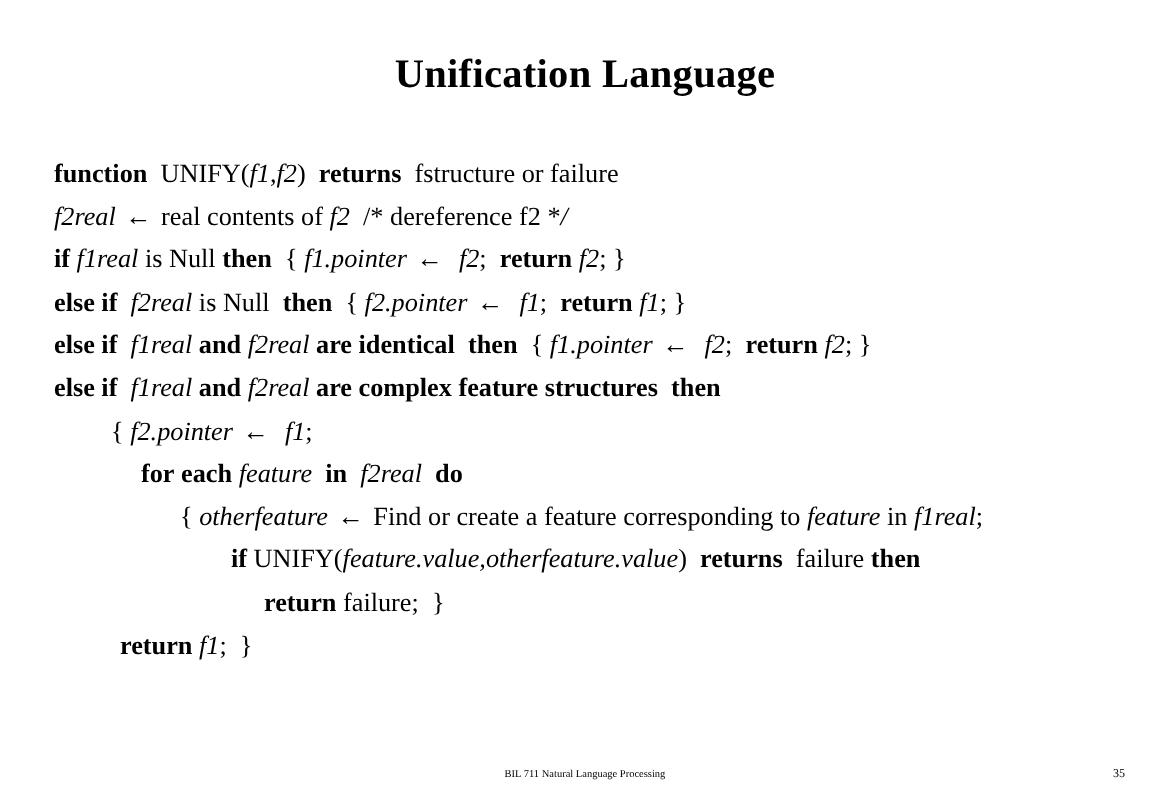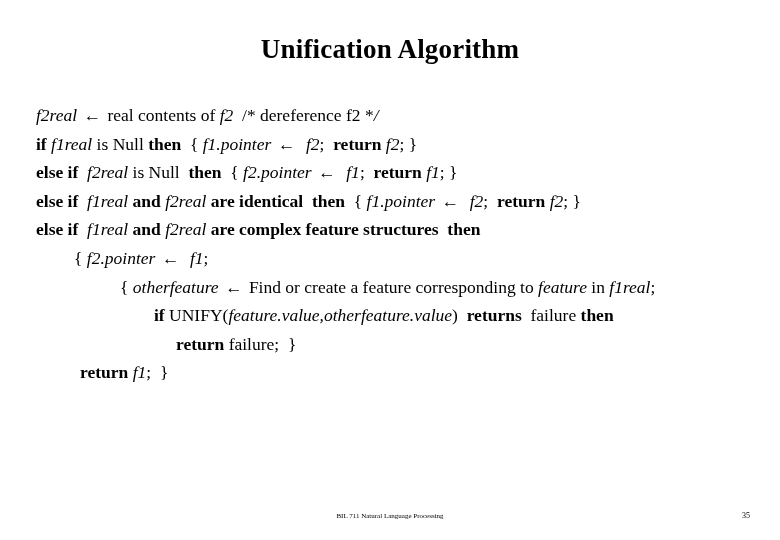--- a/index.html
+++ b/index.html
@@ -91,29 +91,31 @@
     line-height: 10px;
     color: #000000;
     text-align: right;
   }
 </style>
 </head>
 <body>
 
 <div class="slide">
 
-  <div class="slide-title">Unification Algorithm</div>
+  <div class="slide-title">Unification Language</div>
 
   <div class="algorithm">
+      <div class="code-line ind0"><span class="kw">function</span><span class="pl">&nbsp;&nbsp;</span><span class="pl">UNIFY(</span><span class="var">f1</span><span class="pl">,</span><span class="var">f2</span><span class="pl">)</span><span class="pl">&nbsp;&nbsp;</span><span class="kw">returns</span><span class="pl">&nbsp;&nbsp;fstructure&nbsp;or&nbsp;failure</span></div>
       <div class="code-line ind0"><span class="var">f2real</span><span class="pl">&nbsp;</span><span class="arrow">←</span><span class="pl">&nbsp;</span><span class="pl">real&nbsp;contents&nbsp;of&nbsp;</span><span class="var">f2</span><span class="pl">&nbsp;&nbsp;</span><span class="pl">/*&nbsp;dereference&nbsp;f2&nbsp;*</span><span class="var">/</span></div>
       <div class="code-line ind0"><span class="kw">if</span><span class="pl">&nbsp;</span><span class="var">f1real</span><span class="pl">&nbsp;is&nbsp;Null&nbsp;</span><span class="kw">then</span><span class="pl">&nbsp;&nbsp;{&nbsp;</span><span class="var">f1.pointer</span><span class="pl">&nbsp;</span><span class="arrow">←</span><span class="pl">&nbsp;&nbsp;</span><span class="var">f2</span><span class="pl">;&nbsp;&nbsp;</span><span class="kw">return</span><span class="pl">&nbsp;</span><span class="var">f2</span><span class="pl">;&nbsp;}</span></div>
       <div class="code-line ind0"><span class="kw">else&nbsp;if</span><span class="pl">&nbsp;&nbsp;</span><span class="var">f2real</span><span class="pl">&nbsp;is&nbsp;Null&nbsp;&nbsp;</span><span class="kw">then</span><span class="pl">&nbsp;&nbsp;{&nbsp;</span><span class="var">f2.pointer</span><span class="pl">&nbsp;</span><span class="arrow">←</span><span class="pl">&nbsp;&nbsp;</span><span class="var">f1</span><span class="pl">;&nbsp;&nbsp;</span><span class="kw">return</span><span class="pl">&nbsp;</span><span class="var">f1</span><span class="pl">;&nbsp;}</span></div>
       <div class="code-line ind0"><span class="kw">else&nbsp;if</span><span class="pl">&nbsp;&nbsp;</span><span class="var">f1real</span><span class="pl">&nbsp;</span><span class="kw">and</span><span class="pl">&nbsp;</span><span class="var">f2real</span><span class="pl">&nbsp;</span><span class="kw">are&nbsp;identical</span><span class="pl">&nbsp;&nbsp;</span><span class="kw">then</span><span class="pl">&nbsp;&nbsp;{&nbsp;</span><span class="var">f1.pointer</span><span class="pl">&nbsp;</span><span class="arrow">←</span><span class="pl">&nbsp;&nbsp;</span><span class="var">f2</span><span class="pl">;&nbsp;&nbsp;</span><span class="kw">return</span><span class="pl">&nbsp;</span><span class="var">f2</span><span class="pl">;&nbsp;}</span></div>
       <div class="code-line ind0"><span class="kw">else&nbsp;if</span><span class="pl">&nbsp;&nbsp;</span><span class="var">f1real</span><span class="pl">&nbsp;</span><span class="kw">and</span><span class="pl">&nbsp;</span><span class="var">f2real</span><span class="pl">&nbsp;</span><span class="kw">are&nbsp;complex&nbsp;feature&nbsp;structures</span><span class="pl">&nbsp;&nbsp;</span><span class="kw">then</span></div>
       <div class="code-line ind1"><span class="pl">{&nbsp;</span><span class="var">f2.pointer</span><span class="pl">&nbsp;</span><span class="arrow">←</span><span class="pl">&nbsp;&nbsp;</span><span class="var">f1</span><span class="pl">;</span></div>
+      <div class="code-line ind2"><span class="kw">for&nbsp;each</span><span class="pl">&nbsp;</span><span class="var">feature</span><span class="pl">&nbsp;&nbsp;</span><span class="kw">in</span><span class="pl">&nbsp;&nbsp;</span><span class="var">f2real</span><span class="pl">&nbsp;&nbsp;</span><span class="kw">do</span></div>
       <div class="code-line ind3"><span class="pl">{&nbsp;</span><span class="var">otherfeature</span><span class="pl">&nbsp;</span><span class="arrow">←</span><span class="pl">&nbsp;Find&nbsp;or&nbsp;create&nbsp;a&nbsp;feature&nbsp;corresponding&nbsp;to&nbsp;</span><span class="var">feature</span><span class="pl">&nbsp;in&nbsp;</span><span class="var">f1real</span><span class="pl">;</span></div>
       <div class="code-line ind4"><span class="kw">if</span><span class="pl">&nbsp;UNIFY(</span><span class="var">feature.value,otherfeature.value</span><span class="pl">)</span><span class="pl">&nbsp;&nbsp;</span><span class="kw">returns</span><span class="pl">&nbsp;&nbsp;failure&nbsp;</span><span class="kw">then</span></div>
       <div class="code-line ind5"><span class="kw">return</span><span class="pl">&nbsp;failure;&nbsp;&nbsp;}</span></div>
       <div class="code-line ind6"><span class="kw">return</span><span class="pl">&nbsp;</span><span class="var">f1</span><span class="pl">;&nbsp;&nbsp;}</span></div>
     </div>
 
   <div class="footer-course">BIL 711 Natural Language Processing</div>
 
   <div class="footer-page">35</div>
 

